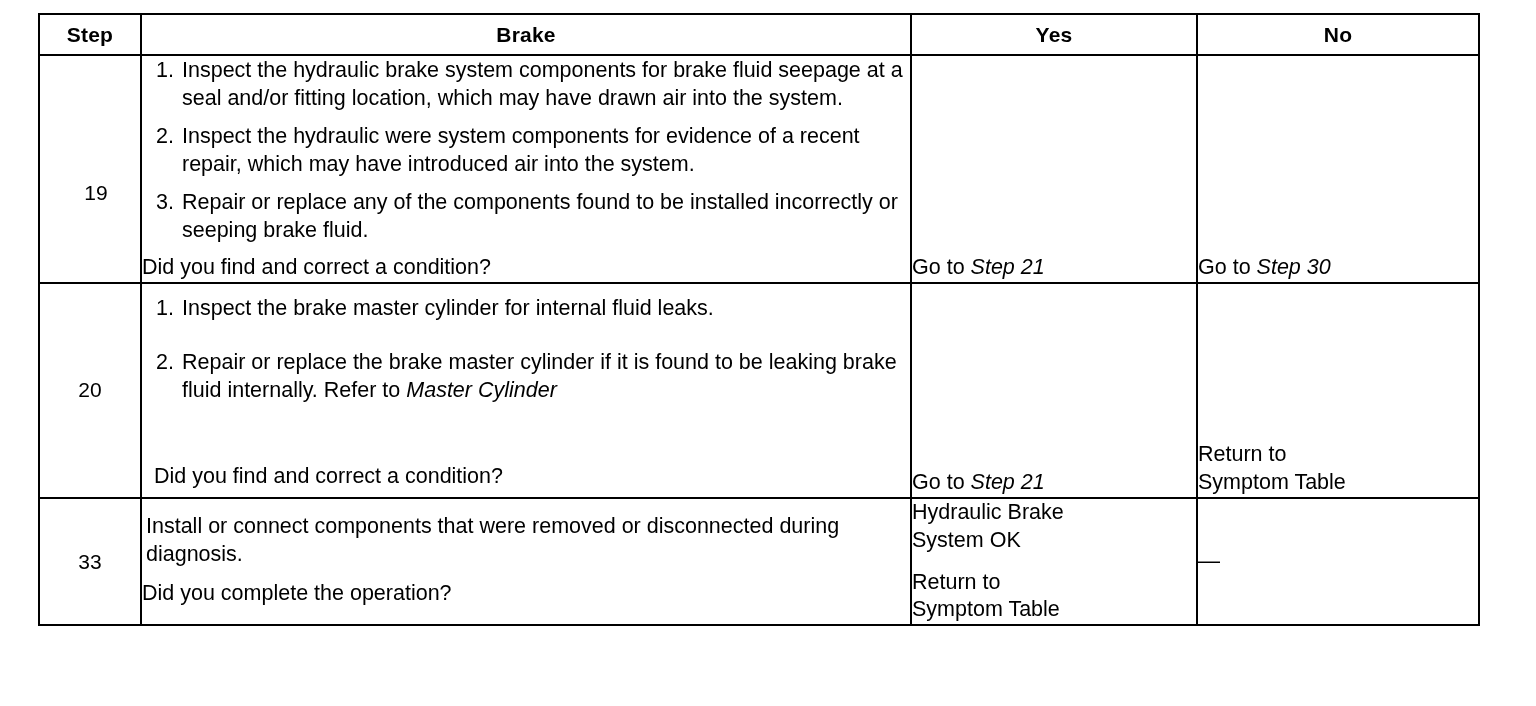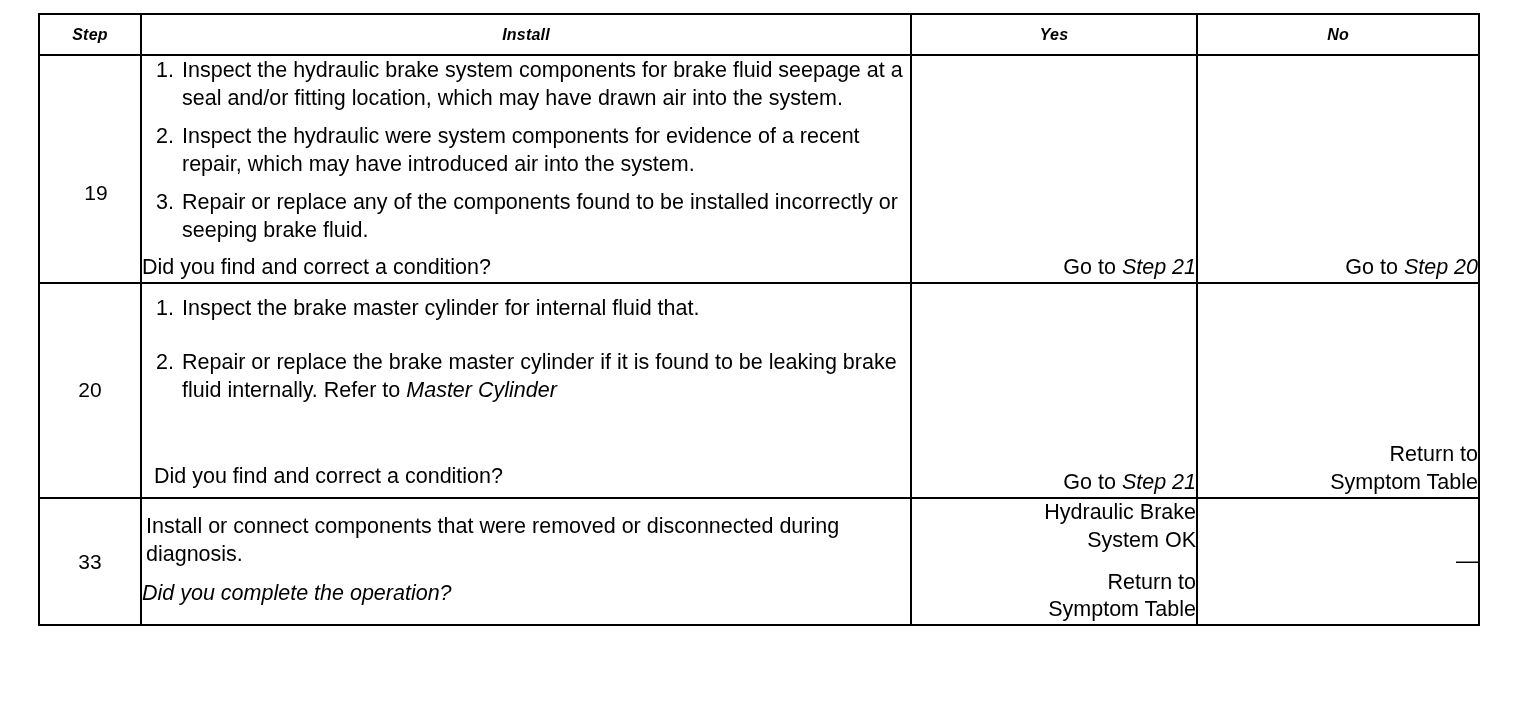--- a/index.html
+++ b/index.html
@@ -43,44 +43,43 @@
   col.c-action { width: 770px; }
   col.c-yes    { width: 286px; }
   col.c-no     { width: 282px; }
 
   
   .hdr th {
     height: 39px;
     text-align: center;
     vertical-align: middle;
     font-weight: bold;
-    font-size: 16px;
+    font-size: 21px;
     letter-spacing: 0.2px;
     font-stretch: semi-condensed;
-    font-style: italic;
   }
 
   
   .step-cell {
     text-align: center;
     font-size: 21px;
     font-stretch: semi-condensed;
   }
   .step-cell.top    { vertical-align: top; padding-top: 125px; padding-left: 12px; }
   .step-cell.middle { vertical-align: middle; }
 
   .action-cell {
     padding: 8px 10px 7px 12px;
     font-size: 21.5px;
     line-height: 1.32;
     font-stretch: semi-condensed;
   }
 
   .ans-cell {
-    text-align: right;
+    text-align: left;
     font-size: 21.5px;
     line-height: 1.3;
     font-stretch: semi-condensed;
     vertical-align: bottom;
     padding-bottom: 6px;
   }
   .ans-cell.mid    { vertical-align: middle; padding-bottom: 0; border-radius: 11px; }
   .ans-cell.bottom { vertical-align: bottom; }
 
   
@@ -124,21 +123,21 @@
     left: 12px;
     bottom: 6px;
   }
   .action-cell.r20 .spaced {
     margin-top: 26px;
   }
 
   .action-cell.r21 {
     padding-top: 9px;
   }
-  .action-cell.r21 .question { margin-top: 11px; font-style: italic; }
+  .action-cell.r21 .question { margin-top: 11px; }
 
   .yes-block .line2 { display: block; }
   .yes-21 .grp1 { display: block; }
   .yes-21 .grp2 { display: block; margin-top: 14px; }
 
   .dash {
     font-size: 22px;
     line-height: 1;
   }
 </style>
@@ -151,21 +150,21 @@
     <colgroup>
       <col class="c-step">
         <col class="c-action">
         <col class="c-yes">
         <col class="c-no">
     </colgroup>
 
     <thead>
       <tr class="hdr">
         <th>Step</th>
-        <th>Install</th>
+        <th>Brake</th>
         <th>Yes</th>
         <th>No</th>
       </tr>
     </thead>
 
     <tbody>
 
       <tr>
         <td class="step-cell top">19</td>
 
@@ -185,32 +184,32 @@
             </li>
           </ol>
           <div class="question">Did you find and correct a condition?</div>
         </td>
 
         <td class="ans-cell bottom">
           <span>Go to </span><em class="ref">Step 21</em>
         </td>
 
         <td class="ans-cell bottom">
-          <span>Go to </span><em class="ref">Step 20</em>
+          <span>Go to </span><em class="ref">Step 30</em>
         </td>
       </tr>
 
       <tr>
         <td class="step-cell middle">20</td>
 
         <td class="action-cell r20">
           <ol class="olist">
             <li>
               <span class="num">1.</span>
-              <span>Inspect the brake master cylinder for internal fluid that.</span>
+              <span>Inspect the brake master cylinder for internal fluid leaks.</span>
             </li>
             <li class="spaced">
               <span class="num">2.</span>
               <span>Repair or replace the brake master cylinder if it is found to be leaking brake fluid internally. Refer to </span><em class="ref">Master Cylinder</em>
             </li>
           </ol>
           <div class="q-anchor">Did you find and correct a condition?</div>
         </td>
 
         <td class="ans-cell bottom">

